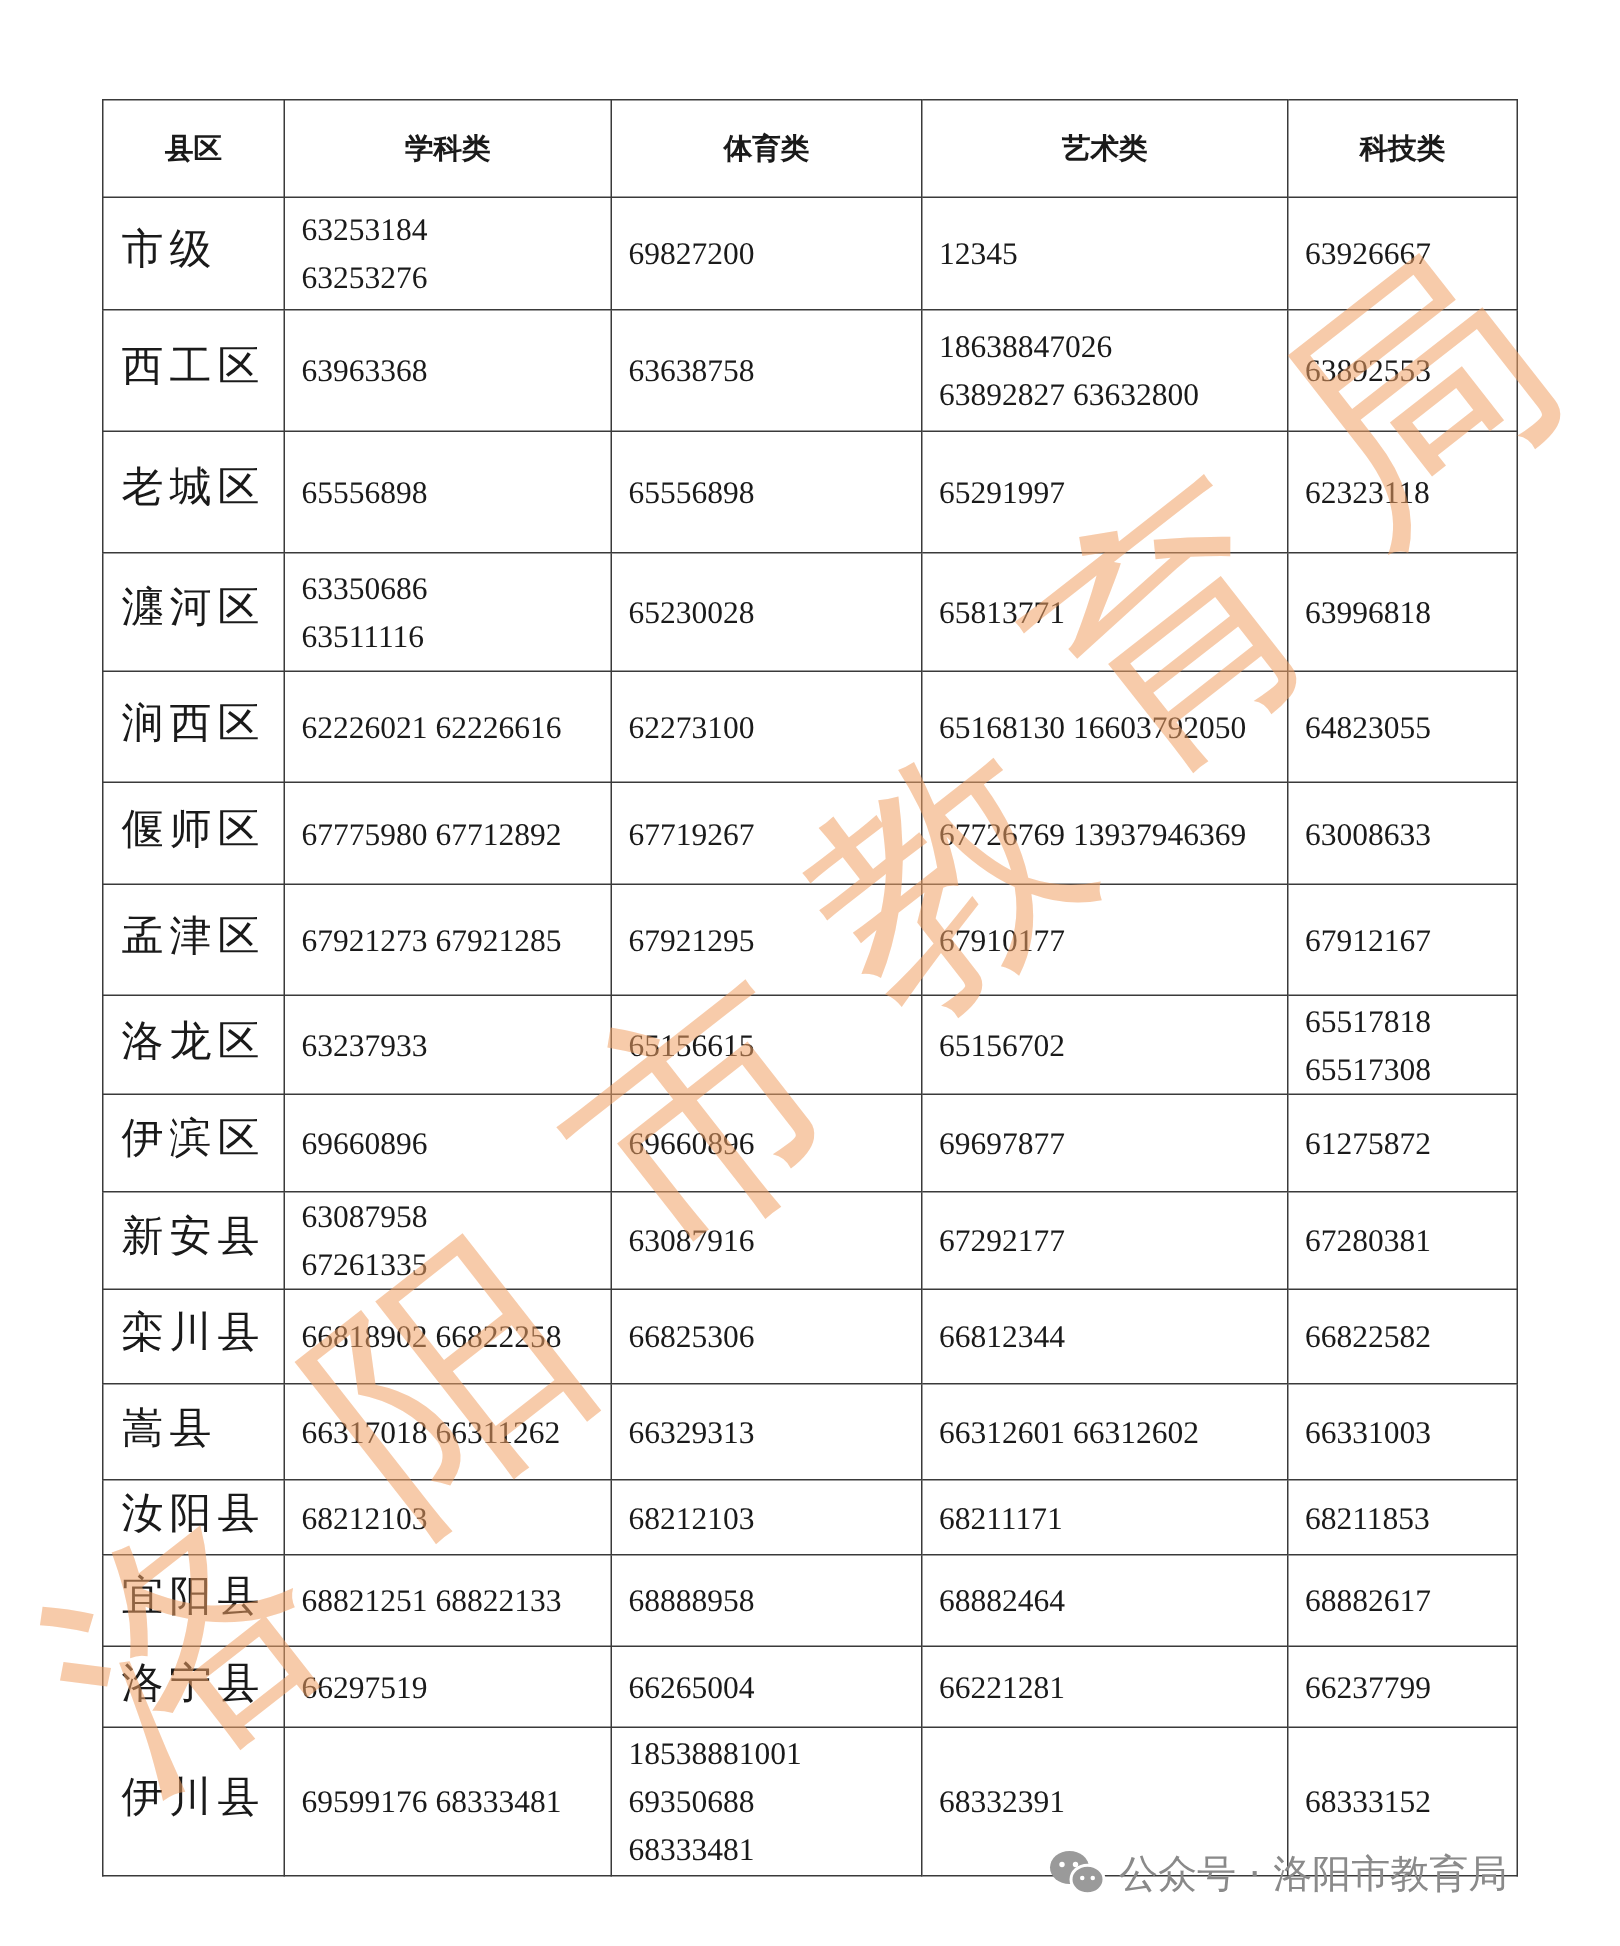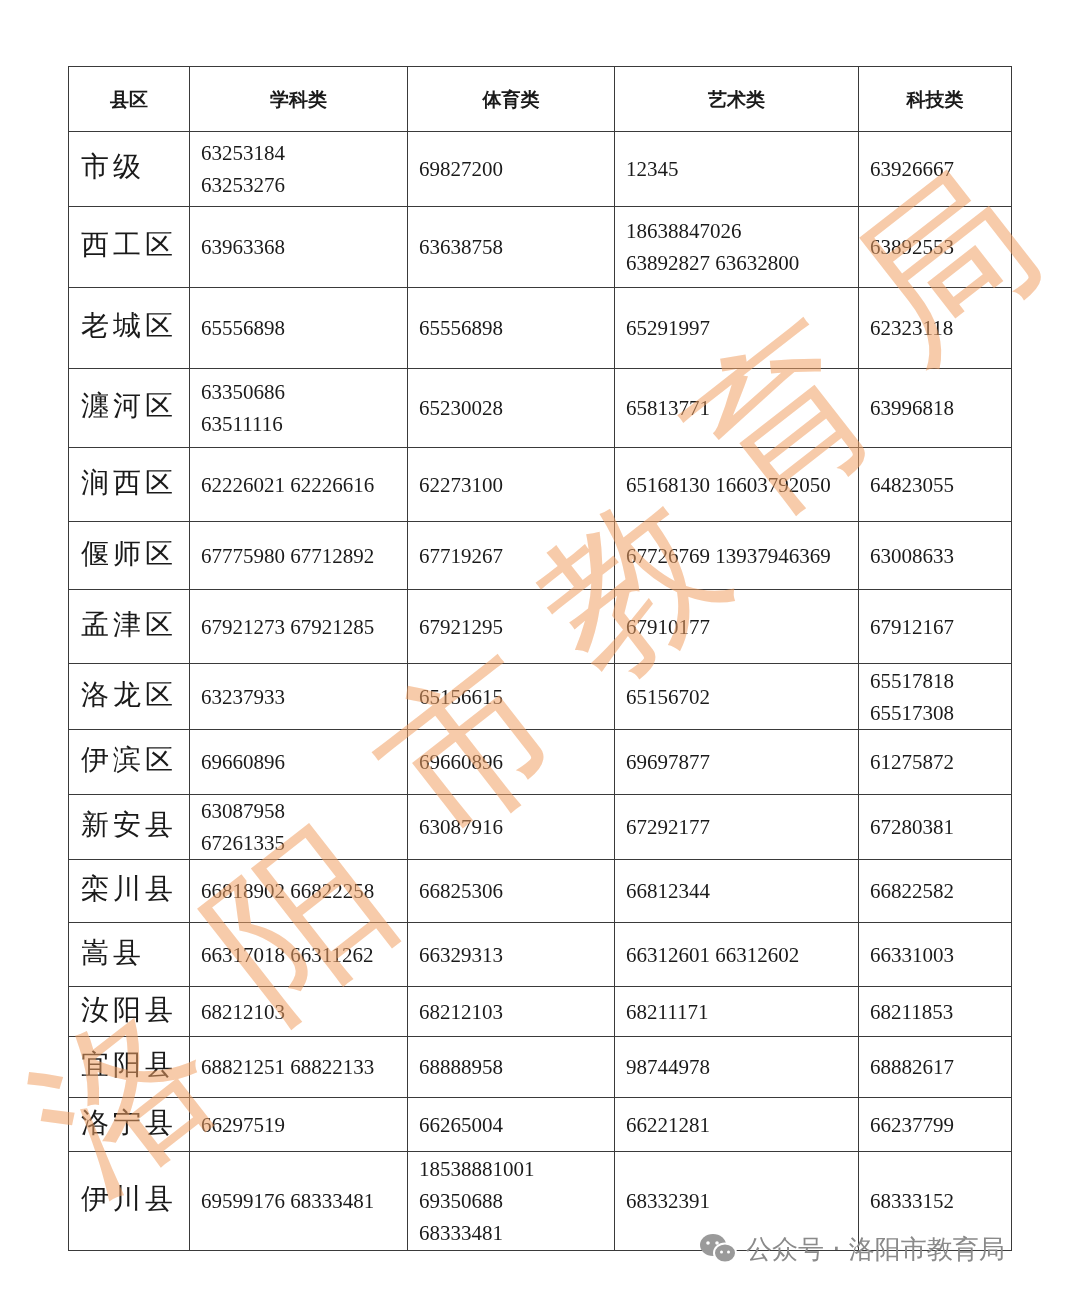--- a/index.html
+++ b/index.html
@@ -268,21 +268,21 @@
       </tr>
       <tr style="height: 61px;">
         <td class="district">宜阳县</td>
         <td>
           <span class="cell-line">68821251 68822133</span>
         </td>
         <td>
           <span class="cell-line">68888958</span>
         </td>
         <td>
-          <span class="cell-line">98744978</span>
+          <span class="cell-line">68882464</span>
         </td>
         <td>
           <span class="cell-line">68882617</span>
         </td>
       </tr>
       <tr style="height: 54px;">
         <td class="district">洛宁县</td>
         <td>
           <span class="cell-line">66297519</span>
         </td>

